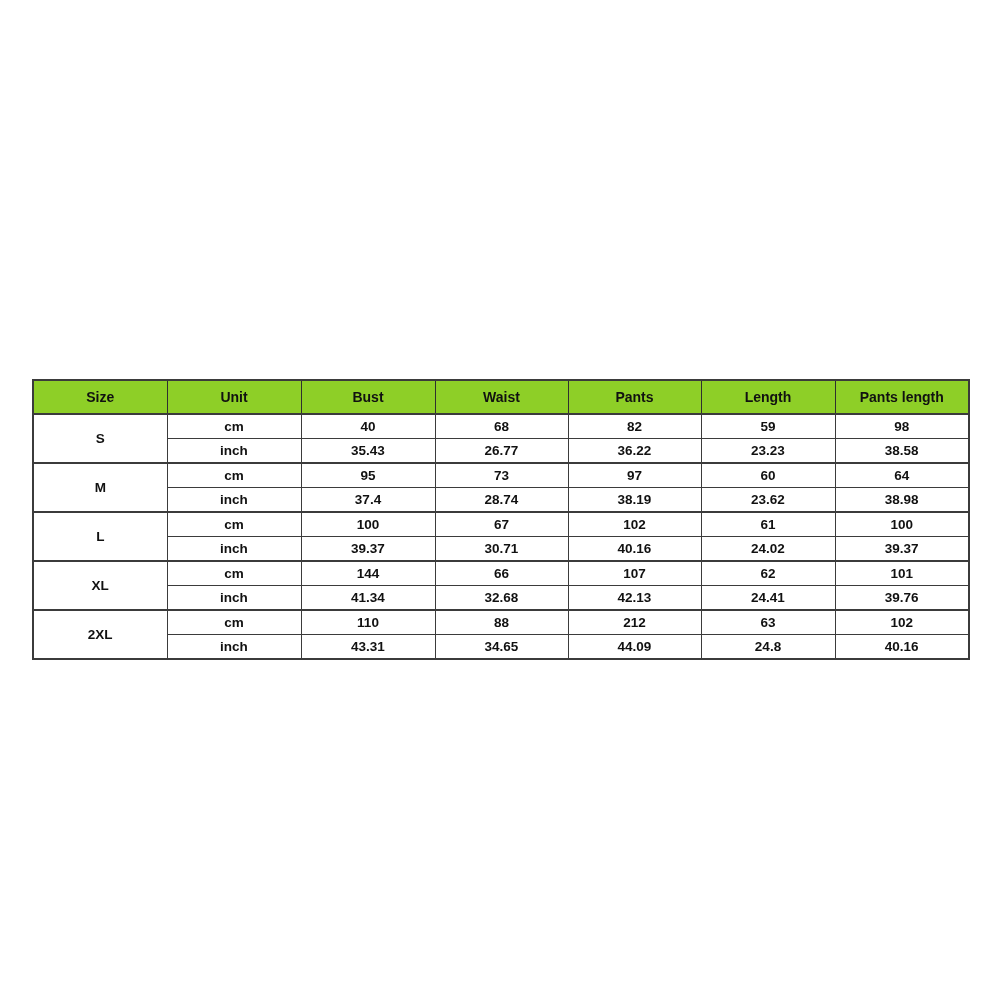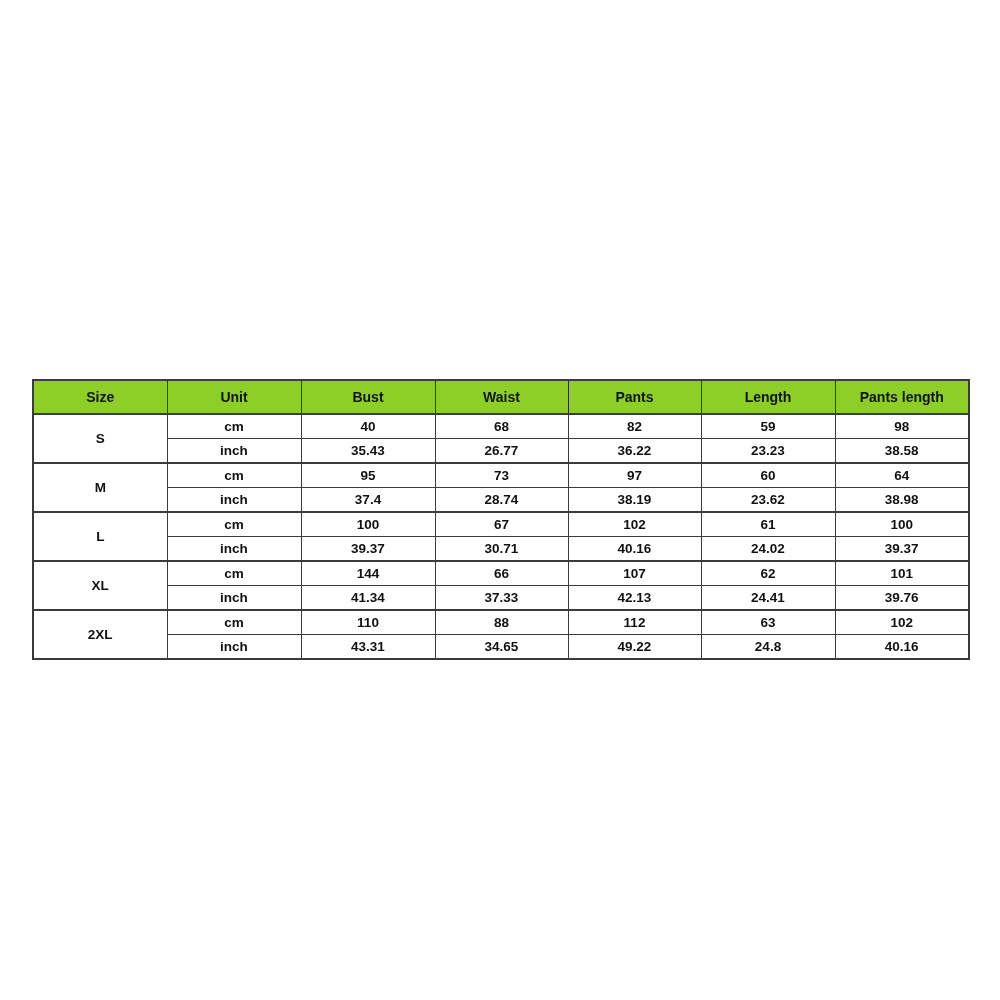--- a/index.html
+++ b/index.html
@@ -162,37 +162,37 @@
           <td>cm</td>
           <td>144</td>
           <td>66</td>
           <td>107</td>
           <td>62</td>
           <td>101</td>
         </tr>
         <tr>
           <td>inch</td>
           <td>41.34</td>
-          <td>37.33</td>
+          <td>32.68</td>
           <td>42.13</td>
           <td>24.41</td>
           <td>39.76</td>
         </tr>
         <tr class="group-start">
           <td class="size-cell" rowspan="2">2XL</td>
           <td>cm</td>
           <td>110</td>
           <td>88</td>
-          <td>112</td>
+          <td>212</td>
           <td>63</td>
           <td>102</td>
         </tr>
         <tr>
           <td>inch</td>
           <td>43.31</td>
           <td>34.65</td>
-          <td>49.22</td>
+          <td>44.09</td>
           <td>24.8</td>
           <td>40.16</td>
         </tr>
       </tbody>
   </table>
 </div>
 
 </body></html>

